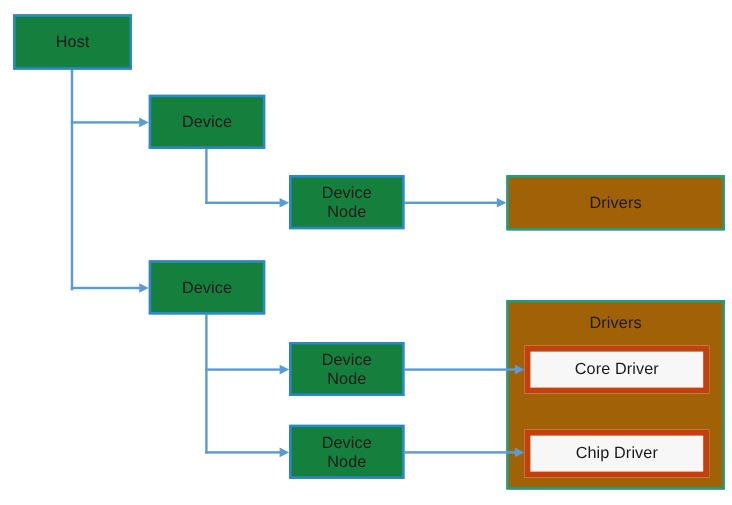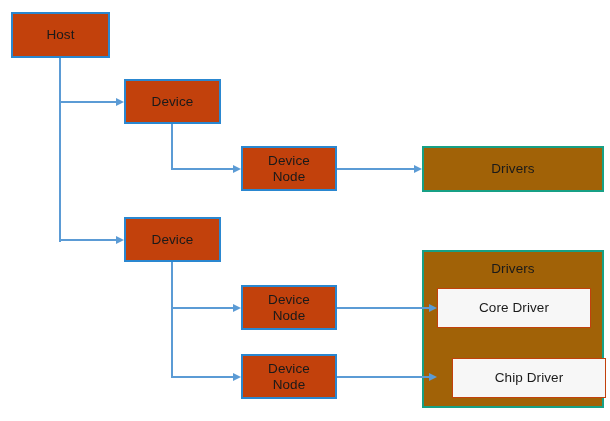--- a/index.html
+++ b/index.html
@@ -33,34 +33,34 @@
     justify-content: center;
     text-align: center;
     color: #1a1a1a;
     font-size: 13.5px;
     line-height: 16px;
     letter-spacing: 0.1px;
     z-index: 3;
   }
 
   .node.blue {
-    background: #c2410c;
+    background: #15803d;
     border: 2px solid #2a87d0;
     justify-content: center;
   }
 
   .node.green-panel {
     background: #a16207;
     border: 2px solid #17a085;
     display: block;
   }
 
   .node.gray {
     background: #f7f7f7;
-    border: 1px solid #c2410c;
+    border: 5px solid #c2410c;
   }
 
   .panel-title {
     position: absolute;
     left: 0;
     right: 0;
     text-align: center;
     font-size: 13.5px;
     color: #1a1a1a;
     line-height: 16px;
@@ -155,18 +155,18 @@
     <span class="node-label">Drivers</span>
   </div>
 
   <div class="node green-panel" style="left:422px; top:250px; width:182px; height:158px;">
     <div class="panel-title" style="top:9px;">Drivers</div>
 
     <div class="node gray" style="left:13px; top:36px; width:154px; height:40px;">
       <span class="node-label">Core Driver</span>
     </div>
 
-    <div class="node gray" style="left:28px; top:106px; width:154px; height:40px;align-items:center;">
+    <div class="node gray" style="left:13px; top:106px; width:154px; height:40px;align-items:center;">
       <span class="node-label">Chip Driver</span>
     </div>
   </div>
 
 </div>
 
 </body></html>

